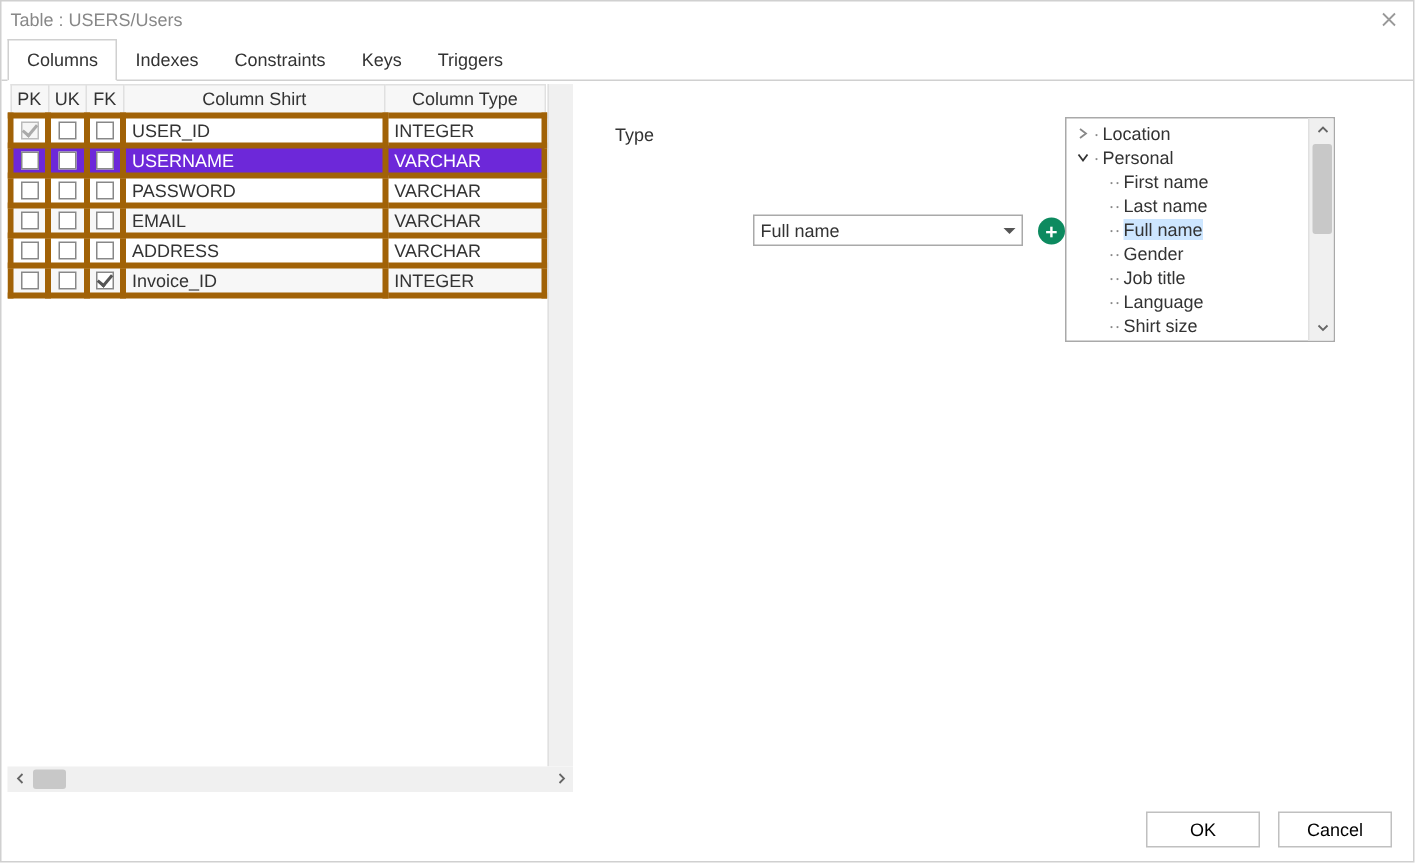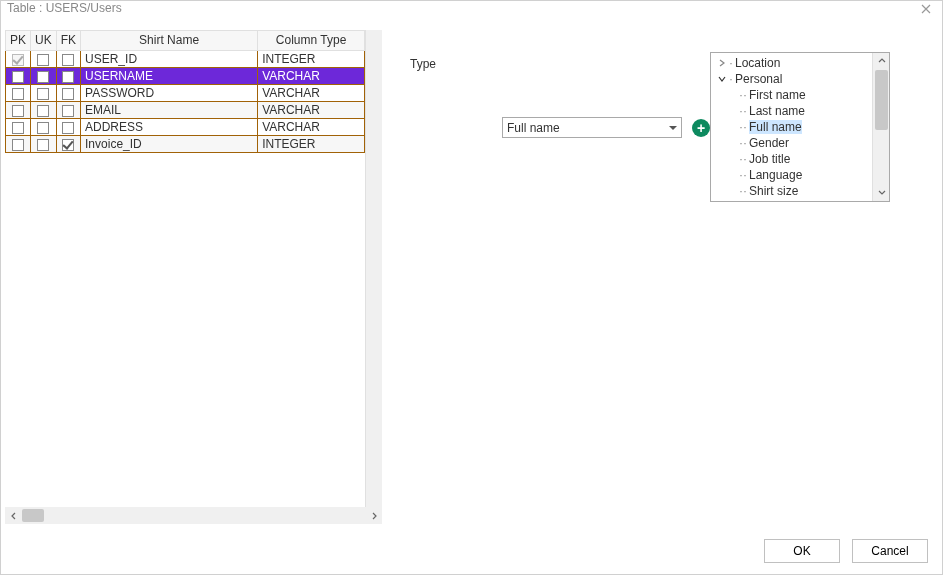--- a/index.html
+++ b/index.html
@@ -16,21 +16,21 @@
   width: 943px;
   height: 575px;
   border: 1px solid #d0d0d0;
   display: flex;
   flex-direction: column;
   position: relative;
 }
 .titlebar {
   height: 28px;
   display: flex;
-  align-items: flex-start;
+  align-items: center;
   justify-content: space-between;
   padding: 0 8px 0 6px;
   color: #888;
   font-size: 12px;
 }
 .titlebar .close {
   width: 16px;
   height: 16px;
   display: flex;
   align-items: center;
@@ -83,21 +83,21 @@
   border-collapse: collapse;
 }
 .grid thead th {
   background: #f7f7f7;
   border: 1px solid #e0e0e0;
   font-weight: normal;
   padding: 2px 4px;
   height: 20px;
 }
 .grid tbody td {
-  border: 1px solid #a16207;
+  border: 4px solid #a16207;
   padding: 1px 4px;
   height: 17px;
   white-space: nowrap;
 }
 .grid tbody tr.sel td {
   background: #6d28d9;
   color: #fff;
 }
 .grid tbody tr.alt td {
   background: #f7f7f7;
@@ -305,32 +305,39 @@
 
   <div class="titlebar">
     <span>Table : USERS/Users</span>
     <span class="close">
       <svg viewBox="0 0 10 10">
           <path d="M1 1 L9 9 M9 1 L1 9" stroke="#999" stroke-width="1.2"></path>
         </svg>
     </span>
   </div>
 
+  <div class="tabbar" id="main-tabs">
+      <div class="tab active">Columns</div>
+      <div class="tab">Indexes</div>
+      <div class="tab">Constraints</div>
+      <div class="tab">Keys</div>
+      <div class="tab">Triggers</div>
+    </div>
 
   <div class="content">
 
     <div class="left-pane">
       <div class="grid-wrap">
         <table class="grid">
           <thead>
             <tr>
               <th class="chkcell">PK</th>
               <th class="chkcell">UK</th>
               <th class="chkcell">FK</th>
-              <th class="colname">Shirt Name</th>
+              <th class="colname">Column Shirt</th>
               <th class="coltype">Column Type</th>
             </tr>
           </thead>
           <tbody id="grid-body">
               <tr>
                 <td class="chkcell"><span class="chk checked faded"></span></td>
                 <td class="chkcell"><span class="chk"></span></td>
                 <td class="chkcell"><span class="chk"></span></td>
                 <td>USER_ID</td>
                 <td>INTEGER</td>

